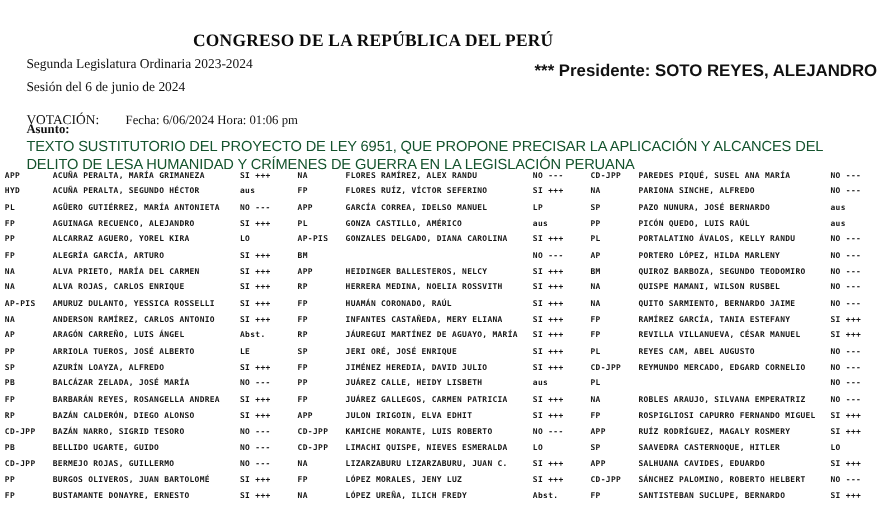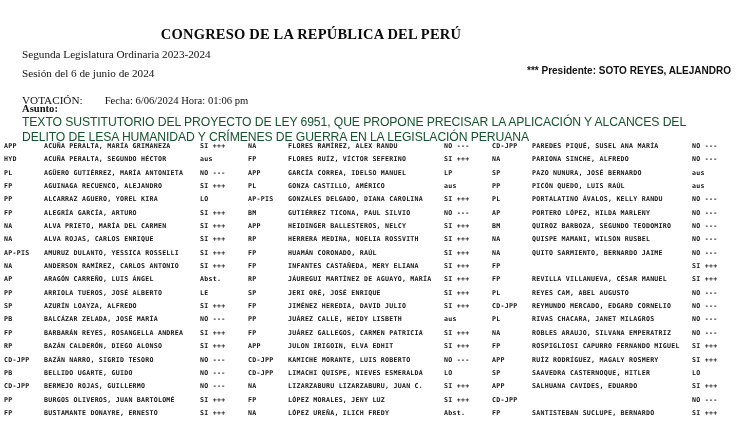--- a/index.html
+++ b/index.html
@@ -32,24 +32,24 @@
     text-align: center;
     font-family: "Liberation Serif", serif;
     font-weight: bold;
     font-size: 14.5px;
     letter-spacing: 0.2px;
     color: #0b0b0b;
   }
 
   .president-line {
     position: absolute;
-    top: 65px;
+    top: 50px;
     right: 12px;
     font-family: "Liberation Sans", sans-serif;
-    font-size: 10px;
+    font-size: 14px;
     font-weight: bold;
     color: #111;
     white-space: nowrap;
   }
 
   .meta {
     position: absolute;
     left: 22px;
     font-family: "Liberation Serif", serif;
     font-size: 11.2px;
@@ -298,21 +298,20 @@
           <span class="cell-name">GONZA CASTILLO, AMÉRICO</span>
           <span class="cell-vote">aus</span>
         </div>
         <div class="vote-row">
           <span class="cell-party">AP-PIS</span>
           <span class="cell-name">GONZALES DELGADO, DIANA CAROLINA</span>
           <span class="cell-vote">SI +++</span>
         </div>
         <div class="vote-row">
           <span class="cell-party">BM</span>
-          <span class="cell-name">GUTIÉRREZ TICONA, PAUL SILVIO</span>
           <span class="cell-vote">NO ---</span>
         </div>
         <div class="vote-row">
           <span class="cell-party">APP</span>
           <span class="cell-name">HEIDINGER BALLESTEROS, NELCY</span>
           <span class="cell-vote">SI +++</span>
         </div>
         <div class="vote-row">
           <span class="cell-party">RP</span>
           <span class="cell-name">HERRERA MEDINA, NOELIA ROSSVITH</span>
@@ -425,40 +424,40 @@
           <span class="cell-name">QUISPE MAMANI, WILSON RUSBEL</span>
           <span class="cell-vote">NO ---</span>
         </div>
         <div class="vote-row">
           <span class="cell-party">NA</span>
           <span class="cell-name">QUITO SARMIENTO, BERNARDO JAIME</span>
           <span class="cell-vote">NO ---</span>
         </div>
         <div class="vote-row">
           <span class="cell-party">FP</span>
+          <span class="cell-name">RAMÍREZ GARCÍA, TANIA ESTEFANY</span>
           <span class="cell-vote">SI +++</span>
         </div>
         <div class="vote-row">
           <span class="cell-party">FP</span>
           <span class="cell-name">REVILLA VILLANUEVA, CÉSAR MANUEL</span>
           <span class="cell-vote">SI +++</span>
         </div>
         <div class="vote-row">
           <span class="cell-party">PL</span>
           <span class="cell-name">REYES CAM, ABEL AUGUSTO</span>
           <span class="cell-vote">NO ---</span>
         </div>
         <div class="vote-row">
           <span class="cell-party">CD-JPP</span>
           <span class="cell-name">REYMUNDO MERCADO, EDGARD CORNELIO</span>
           <span class="cell-vote">NO ---</span>
         </div>
         <div class="vote-row">
           <span class="cell-party">PL</span>
-          <span class="cell-name">RIVAS CHACARA, JANET MILAGROS</span>
           <span class="cell-vote">NO ---</span>
         </div>
         <div class="vote-row">
           <span class="cell-party">NA</span>
           <span class="cell-name">ROBLES ARAUJO, SILVANA EMPERATRIZ</span>
           <span class="cell-vote">NO ---</span>
         </div>
         <div class="vote-row">
           <span class="cell-party">FP</span>
           <span class="cell-name">ROSPIGLIOSI CAPURRO FERNANDO MIGUEL</span>
@@ -474,20 +473,21 @@
           <span class="cell-name">SAAVEDRA CASTERNOQUE, HITLER</span>
           <span class="cell-vote">LO</span>
         </div>
         <div class="vote-row">
           <span class="cell-party">APP</span>
           <span class="cell-name">SALHUANA CAVIDES, EDUARDO</span>
           <span class="cell-vote">SI +++</span>
         </div>
         <div class="vote-row">
           <span class="cell-party">CD-JPP</span>
+          <span class="cell-name">SÁNCHEZ PALOMINO, ROBERTO HELBERT</span>
           <span class="cell-vote">NO ---</span>
         </div>
         <div class="vote-row">
           <span class="cell-party">FP</span>
           <span class="cell-name">SANTISTEBAN SUCLUPE, BERNARDO</span>
           <span class="cell-vote">SI +++</span>
         </div>
       </div>
   </div>
 

